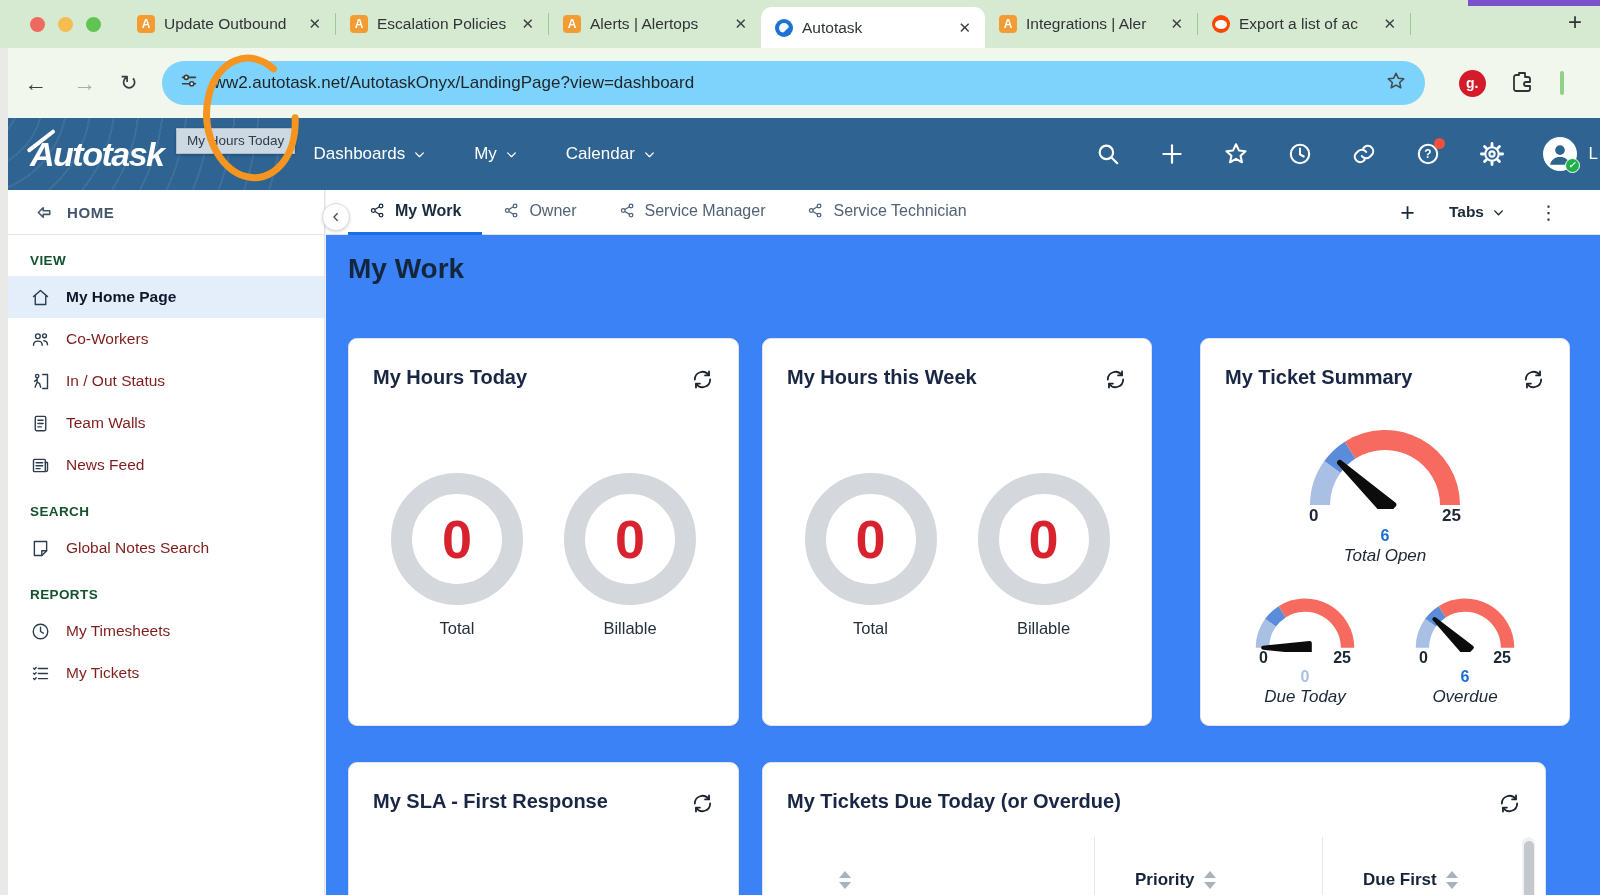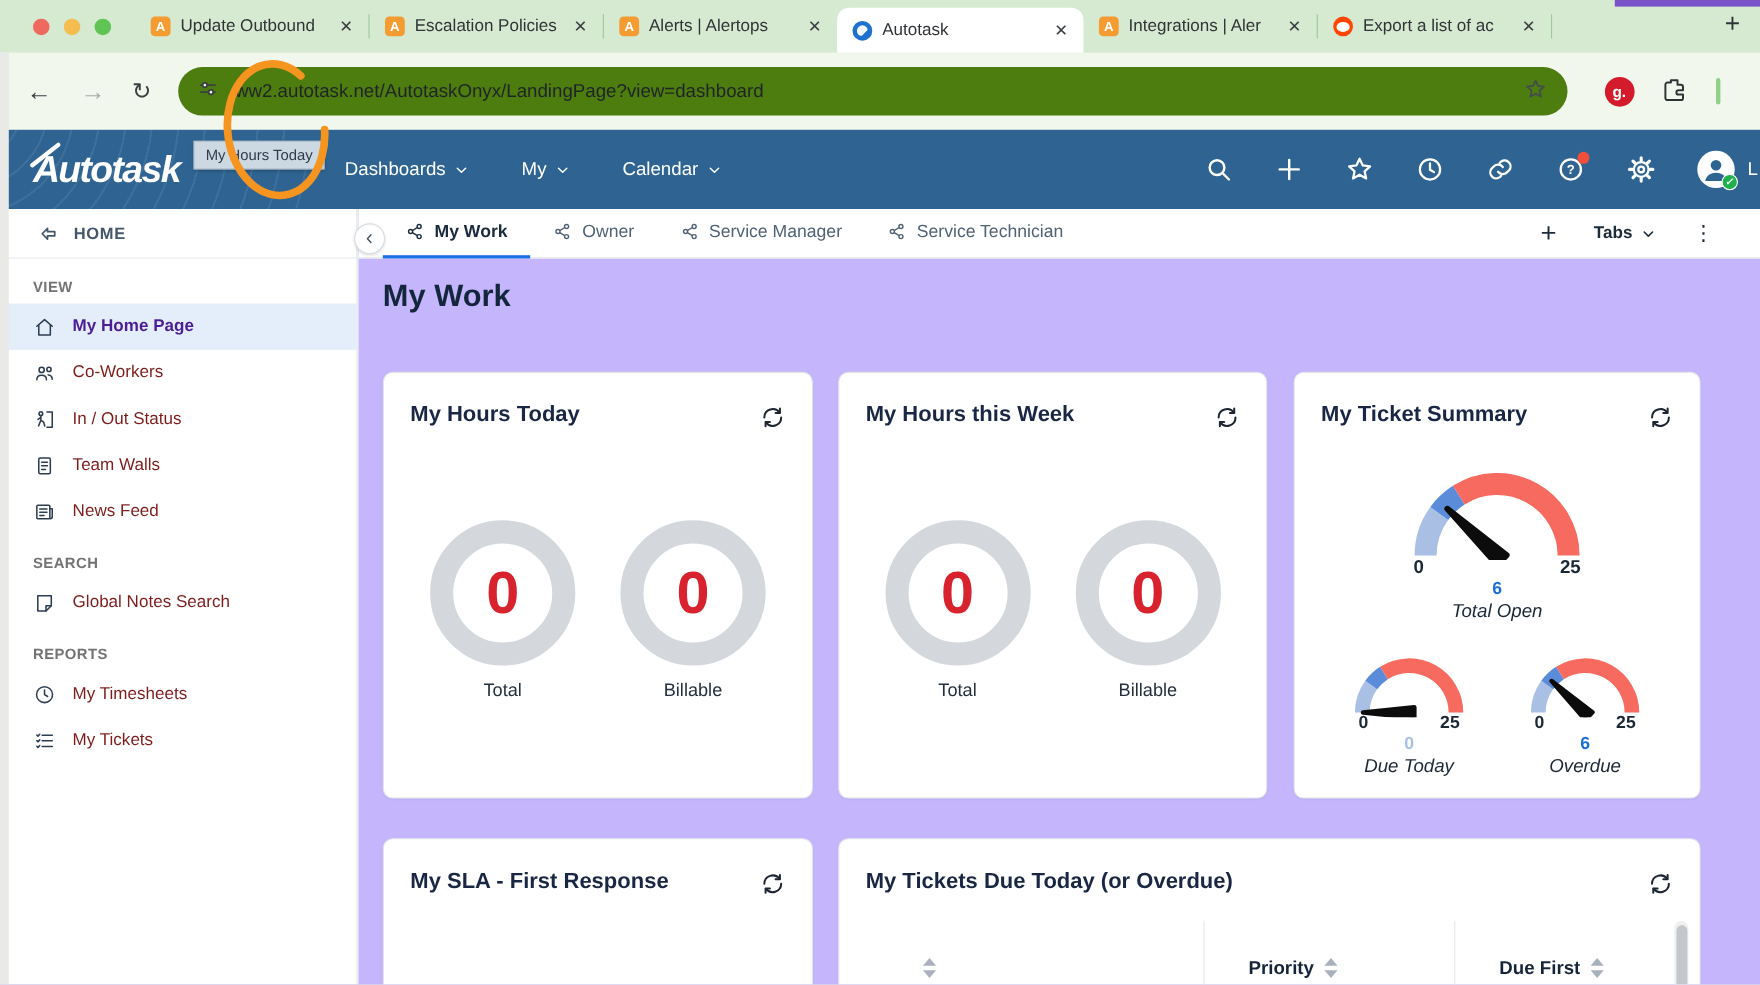--- a/index.html
+++ b/index.html
@@ -25,21 +25,21 @@
   .fav.autotask i{ position:absolute; inset:0; border-radius:50%; background:#1d71d0; }
   .fav.autotask b{ position:absolute; left:4px; top:4px; width:10px; height:10px; border-radius:50%; background:#fff; opacity:.95; clip-path:polygon(0 0,100% 0,100% 45%,45% 100%,0 100%); }
   .fav.reddit{ background:#ff4500; border-radius:50%; position:relative; }
   .fav.reddit i{ position:absolute; left:3px; top:5px; width:12px; height:9px; background:#fff; border-radius:50%; }
   .newtab{ font-size:24px; color:#2e3336; padding:0 18px 4px 14px; }
 
   .urlrow{ position:absolute; top:48px; left:0; right:0; height:70px; background:#f2f7ed; display:flex; align-items:center; }
   .navbtn{ font-size:23px; color:#3a3f42; margin-left:24px; }
   .navbtn.fwd{ color:#a7aca7; margin-left:26px; }
   .navbtn.reload{ margin-left:24px; font-size:21px; }
-  .urlpill{ position:relative; margin-left:24px; width:1263px; height:44px; border-radius:22px; background:#4d7c0f; display:flex; align-items:center; }
+  .urlpill{ position:relative; margin-left:24px; width:1263px; height:44px; border-radius:22px; background:#7dd3fc; display:flex; align-items:center; }
   .tuneicon{ margin-left:16px; }
   .urltext{ margin-left:14px; font-size:17px; color:#1f2428; flex:1; white-space:nowrap; overflow:hidden; }
   .pillstar{ margin-right:18px; color:#434a50; }
   .extbadge{ width:27px; height:27px; border-radius:50%; background:#d41b2c; color:#fff; font-weight:bold; font-size:14px; display:flex; align-items:center; justify-content:center; margin-left:34px; }
   .puzzle{ margin-left:24px; }
   .avatar-sliver{ width:4px; height:24px; border-radius:3px; background:#8fd08a; margin-left:26px; }
 
   .left-strip{ position:absolute; left:0; top:48px; bottom:0; width:8px; background:#e9e9e7; z-index:40; }
 
   
@@ -61,49 +61,49 @@
   .havatar{ position:relative; width:34px; height:34px; border-radius:50%; background:#fff; flex:0 0 auto; }
   .havatar svg{ width:100%; height:100%; }
   .greenchk{ position:absolute; right:-3px; bottom:-2px; width:15px; height:15px; border-radius:50%; background:#21b14b; border:1.5px solid #fff; color:#fff; font-size:9px; line-height:12px; text-align:center; font-weight:bold; }
   .userletter{ color:#fff; font-size:17px; margin-left:-26px; }
 
   
   .content{ position:absolute; top:190px; left:0; right:0; bottom:0; }
   .sidebar{ position:absolute; left:0; top:0; bottom:0; width:325px; background:#fff; border-right:1px solid #dfe3e7; }
   .home-row{ height:45px; display:flex; align-items:center; gap:12px; padding-left:34px; border-bottom:1px solid #e6e9ec; color:#44566b; font-weight:bold; font-size:15px; letter-spacing:.6px; }
   .collapse-btn{ position:absolute; left:322px; top:13px; width:28px; height:28px; border-radius:50%; background:#fff; border:1px solid #d9dde1; box-shadow:0 1px 3px rgba(0,0,0,.15); z-index:30; display:flex; align-items:center; justify-content:center; color:#45525f; }
-  .sec-label{ margin:18px 0 8px 30px; color:#737373; font-size:13.5px; font-weight:bold; letter-spacing:.4px; }
+  .sec-label{ margin:18px 0 8px 30px; color:#14532d; font-size:13.5px; font-weight:bold; letter-spacing:.4px; }
   .sb-item{ position:relative; height:42px; display:flex; align-items:center; gap:15px; padding-left:30px; color:#7f1d1d; font-size:15.5px; }
   .sb-item .sbicon{ width:21px; height:21px; color:#2c3d52; flex:0 0 auto; }
   .sb-item .sbicon svg{ width:100%; height:100%; }
-  .sb-item.active{ background:#e4eefb; font-weight:bold; color:#4c1d95; }
+  .sb-item.active{ background:#e4eefb; font-weight:bold; color:#0f172a; }
   .sb-item.active::before{ content:""; position:absolute; left:0; top:0; bottom:0; width:5px; background:#1665d8; }
 
-  .main{ position:absolute; left:326px; top:0; right:0; bottom:0; background:#c4b5fd; }
+  .main{ position:absolute; left:326px; top:0; right:0; bottom:0; background:#3b82f6; }
   .dashbar{ position:relative; height:45px; background:#fff; border-bottom:1px solid #e0e3e7; display:flex; align-items:center; padding-left:22px; }
   .dtab{ display:flex; align-items:center; gap:9px; height:45px; padding:0 21px; color:#516275; font-size:16px; border-bottom:3px solid transparent; }
   .dtab .dticon{ width:17px; height:17px; }
   .dtab .dticon svg{ width:100%; height:100%; }
   .dtab.active{ color:#1b2b3d; font-weight:bold; border-bottom-color:#1a6fe8; }
   .dash-right{ margin-left:auto; display:flex; align-items:center; gap:34px; padding-right:42px; color:#1c2a39; }
   .dplus{ font-size:25px; font-weight:300; }
   .tabs-menu{ display:flex; align-items:center; gap:8px; font-size:15.5px; font-weight:bold; color:#1c2a39; }
   .kebab{ font-size:19px; letter-spacing:0; color:#1c2a39; }
 
   .page-title{ position:absolute; left:22px; top:63px; font-size:28px; font-weight:bold; color:#13263c; }
 
   .card{ position:absolute; background:#fff; border:1px solid #e2e5e8; border-radius:9px; box-shadow:0 1px 2px rgba(20,30,40,.04); }
   .card-head{ display:flex; align-items:flex-start; justify-content:space-between; padding:27px 24px 0 24px; }
   .card-title{ font-size:20px; font-weight:bold; color:#1a2744; }
   .refresh{ width:23px; height:23px; color:#1d2530; margin-top:2px; }
   .refresh svg{ width:100%; height:100%; }
 
   #card-hours-today{ left:22px;  top:148px; width:391px; height:388px; }
   #card-hours-week { left:436px; top:148px; width:390px; height:388px; }
-  #card-ticket-sum { left:850px; top:148px; width:370px; height:388px; }
+  #card-ticket-sum { left:874px; top:148px; width:370px; height:388px; }
   #card-sla        { left:22px;  top:572px; width:391px; height:360px; }
   #card-due        { left:436px; top:572px; width:784px; height:360px; }
 
   .donut-row{ display:flex; justify-content:center; gap:41px; margin-top:82px; }
   .donut{ display:flex; flex-direction:column; align-items:center; }
   .ring{ width:132px; height:132px; border-radius:50%; border:21px solid #d4d8dd; display:flex; align-items:center; justify-content:center; }
   .ring .dval{ font-size:54px; font-weight:bold; color:#d8232f; }
   .dlabel{ margin-top:14px; font-size:16.5px; color:#25303c; }
 
   .gauge-block{ display:flex; flex-direction:column; align-items:center; }

